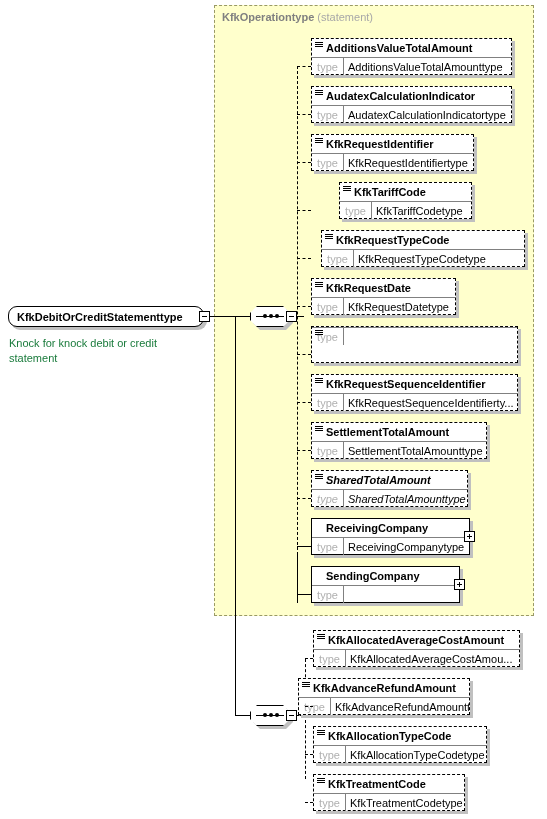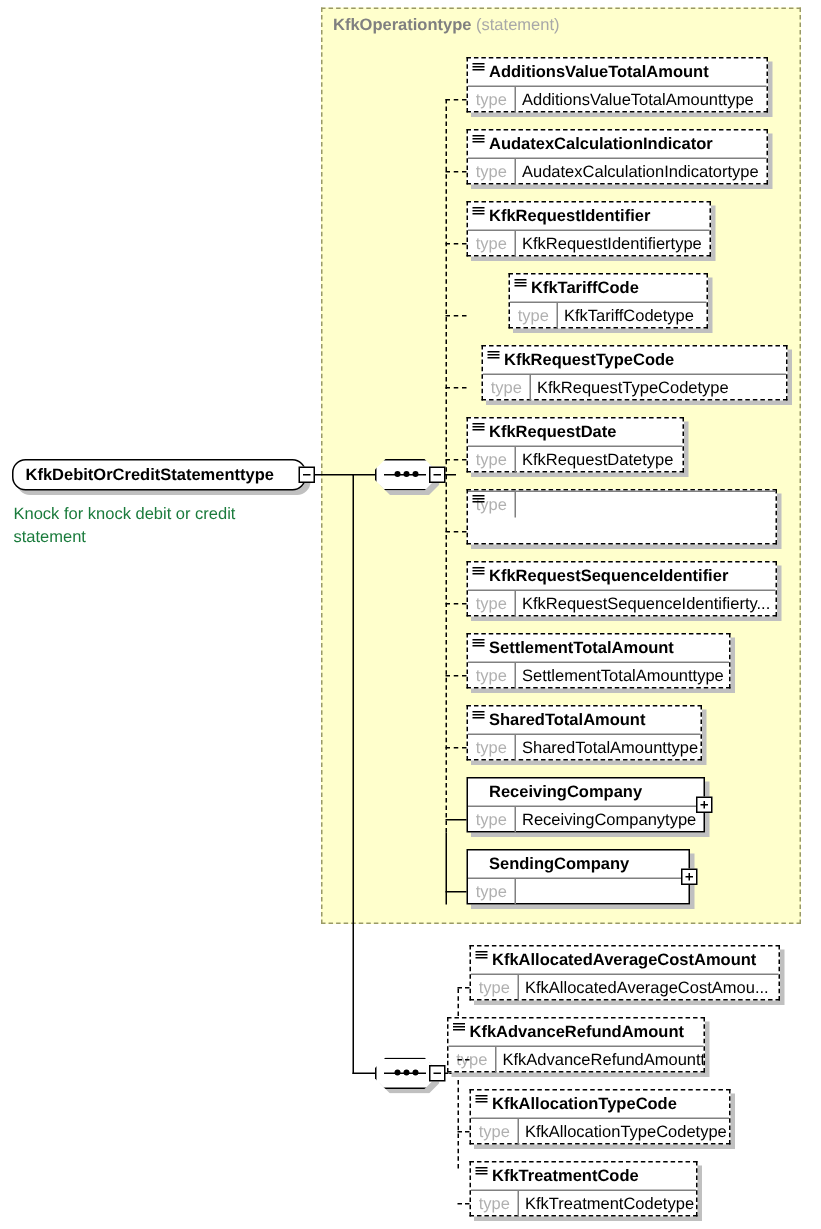--- a/index.html
+++ b/index.html
@@ -352,21 +352,21 @@
           <i></i>
           <i></i>
         </div>
         <div class="name">SettlementTotalAmount</div>
         <div class="typerow">
           <div class="tlabel">type</div>
           <div class="tval">SettlementTotalAmounttype</div>
         </div>
       </div>
       <div class="h-dash" style="left: 297px; top: 450px; width: 14px;"></div>
-      <div class="el optional" style="left: 311px; top: 470px; width: 157px; height: 37px;">
+      <div class="el optional" style="left: 311px; top: 470px; width: 157px; height: 37px; font-style: italic;">
         <div class="glyph">
           <i></i>
           <i></i>
           <i></i>
         </div>
         <div class="name">SharedTotalAmount</div>
         <div class="typerow">
           <div class="tlabel">type</div>
           <div class="tval">SharedTotalAmounttype</div>
         </div>

